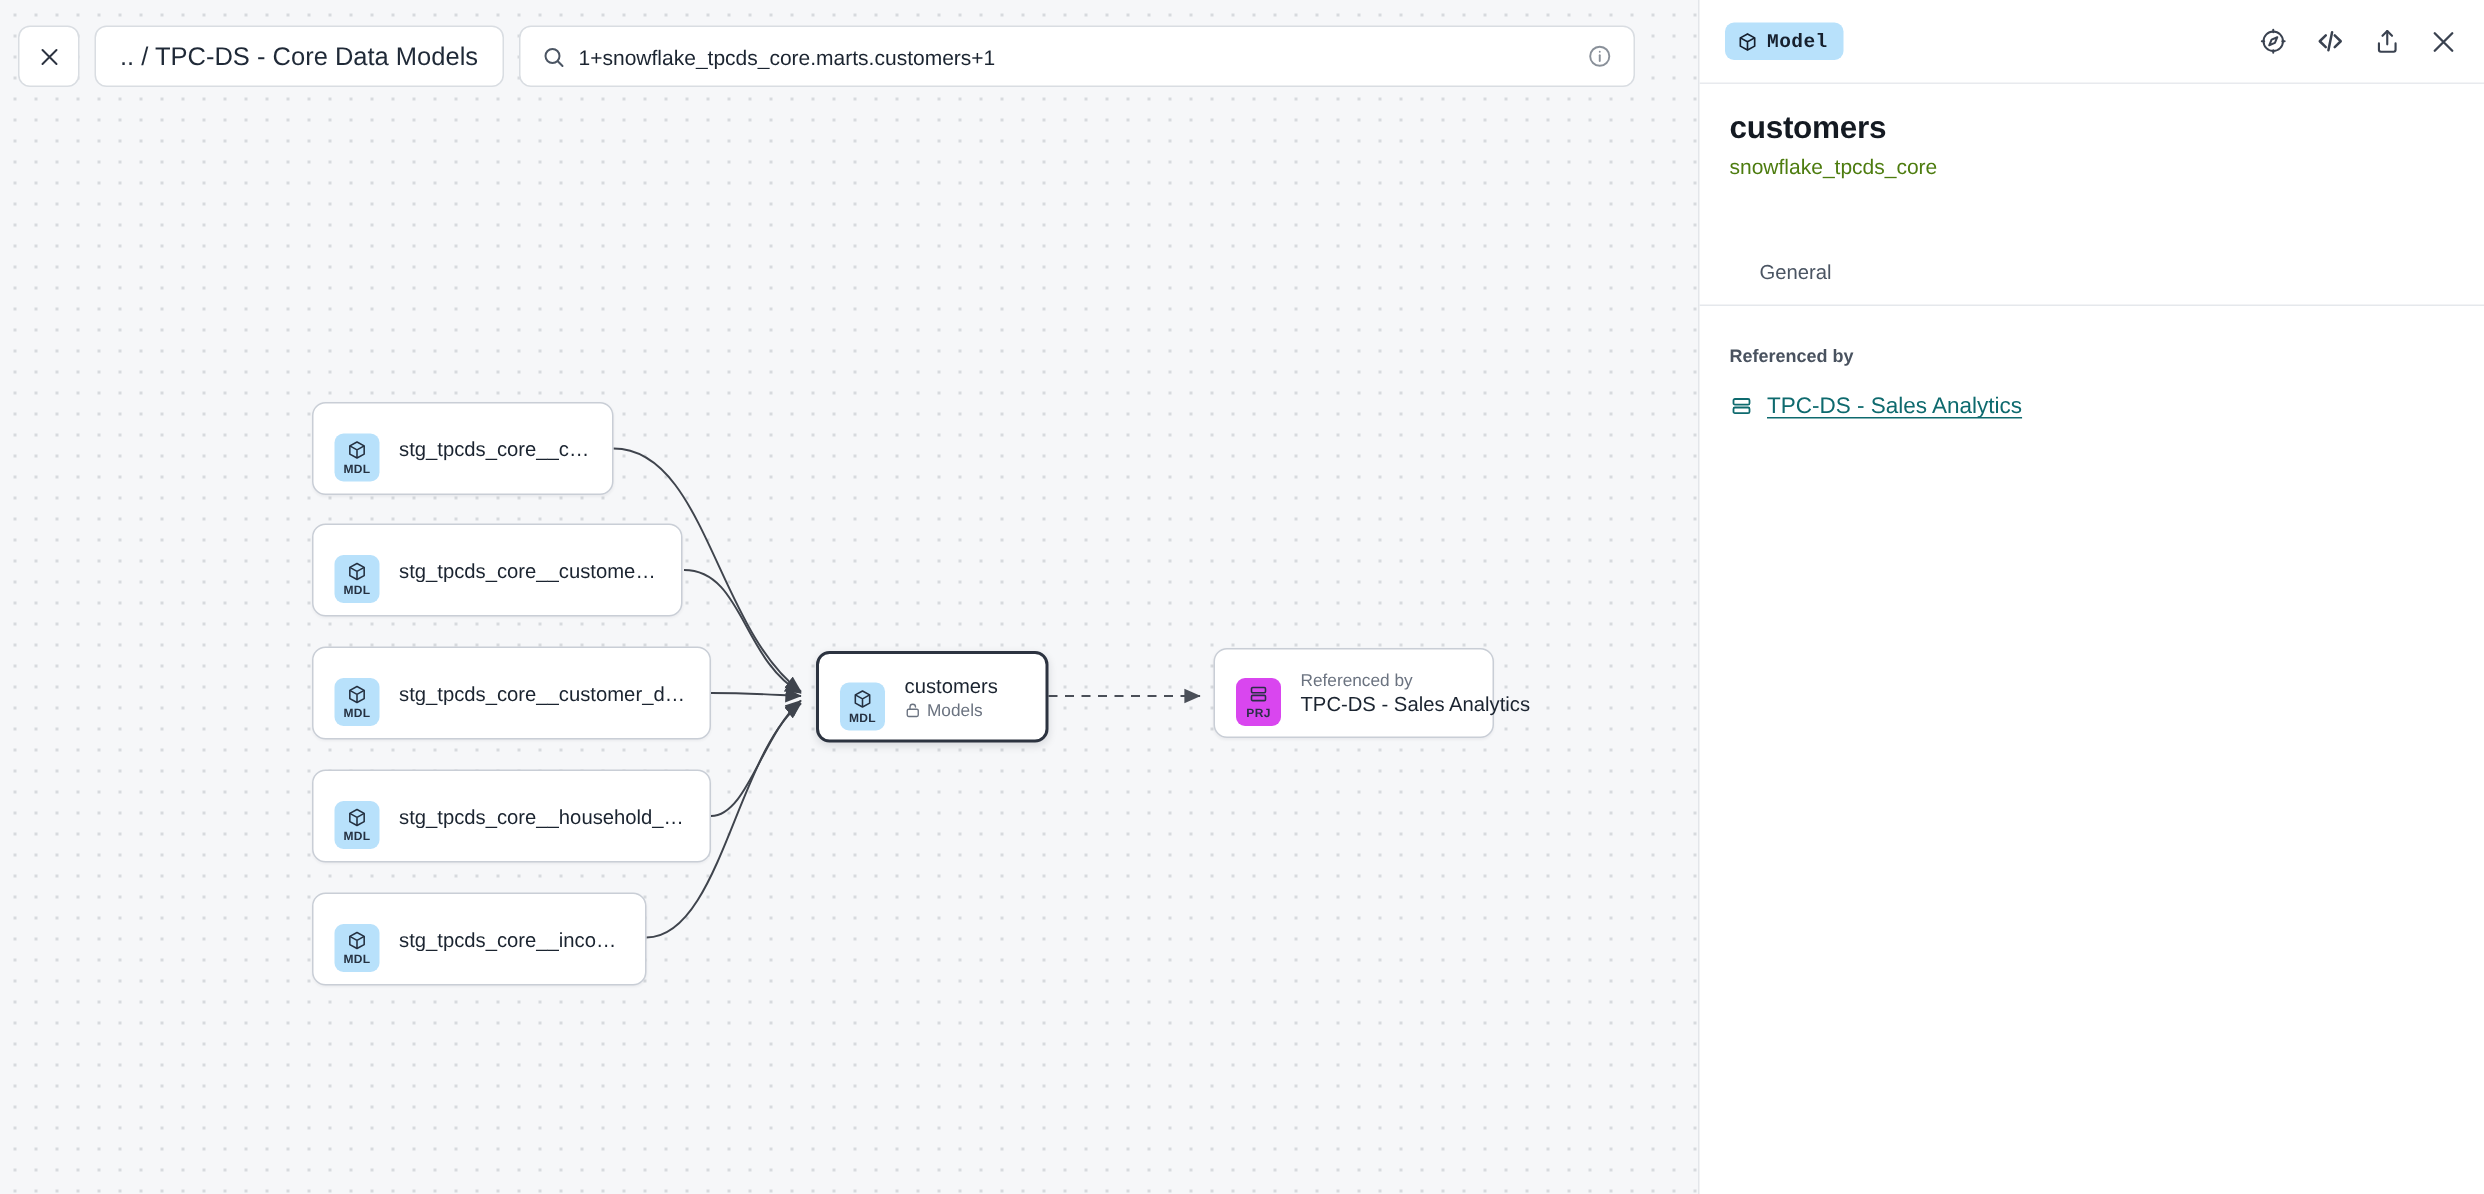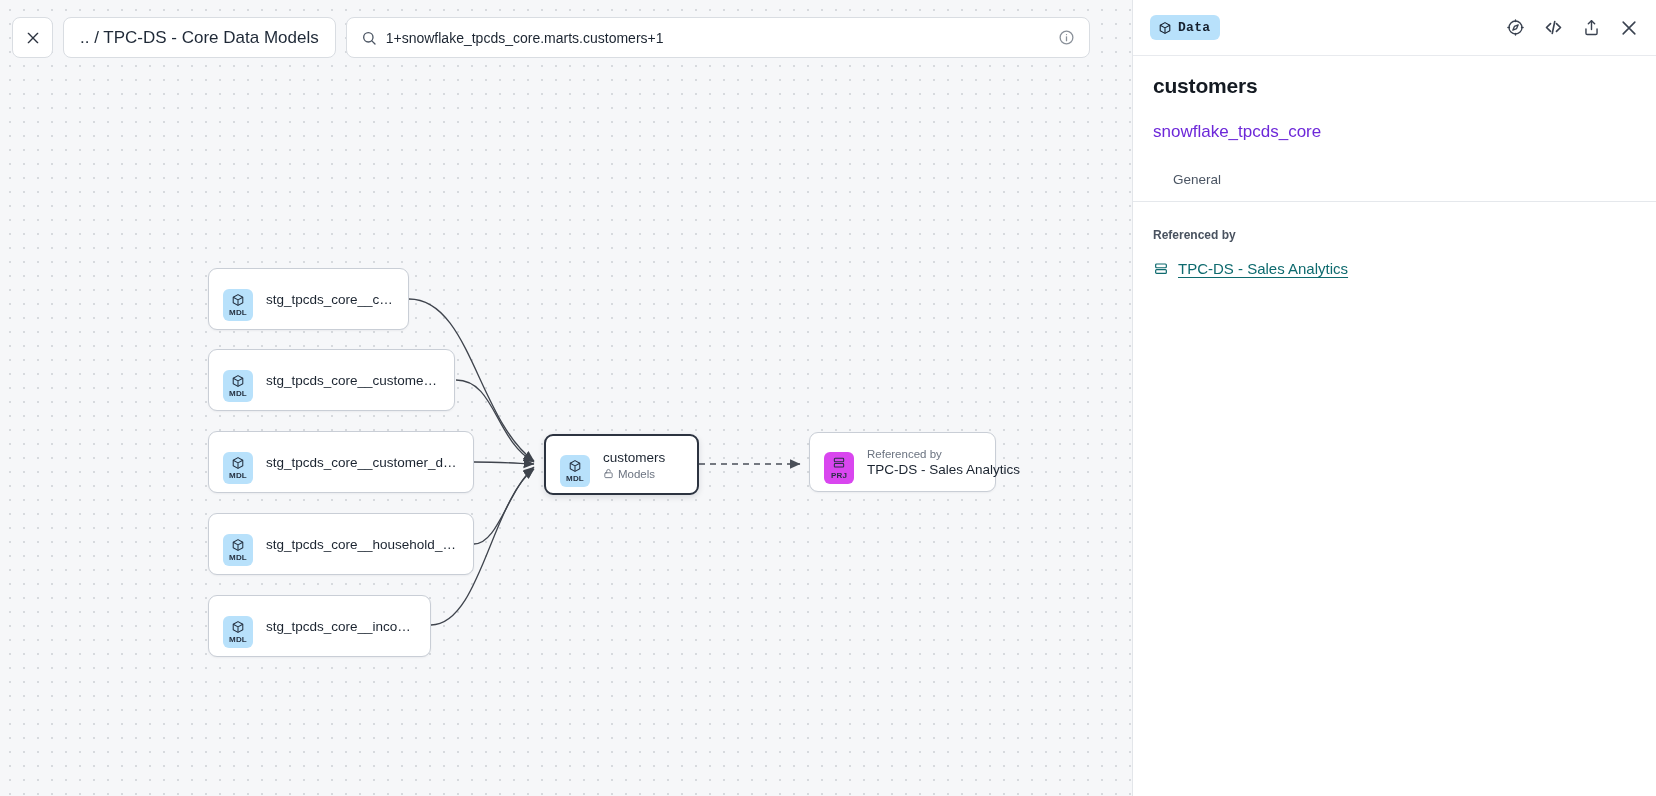--- a/index.html
+++ b/index.html
@@ -110,33 +110,34 @@
     border-radius: 6px; padding: 5px 10px 5px 8px;
     font-family: "Liberation Mono", monospace;
     font-size: 13px; font-weight: 700; letter-spacing: .3px;
     cursor: pointer;
   }
   .head-actions { display: flex; align-items: center; gap: 18px; }
   .head-actions .hi { cursor: pointer; display: flex; color: #3a4250; }
 
   .panel-title-wrap { padding: 18px 20px 0 20px; flex: none; }
   .panel-title { font-size: 21px; font-weight: 700; color: #141a22; letter-spacing: -.2px; }
-  .panel-subtitle { font-size: 17px; color: #6d28d9; margin-top: 24px; }
+  .panel-subtitle { font-size: 14px; color: #4d7c0f; margin-top: 5px; }
 
   .tabs {
     display: flex; align-items: flex-end; gap: 0;
     padding: 0 20px; margin-top: 20px; flex: none;
     border-bottom: 1px solid #e5e8ec;
   }
   .tab {
     padding: 10px 20px 11px 20px;
     font-size: 13.5px; color: #4b5563; cursor: pointer;
     border-bottom: 3px solid transparent;
     display: flex; align-items: center; gap: 10px;
     background: none;
+    margin-top: 25px;
   }
   .tab.active { color: #0e6a6e; font-weight: 700; border-bottom-color: #0e6a6e; }
   .tab-count {
     background: #0e6a6e; color: #fff; font-size: 11px; font-weight: 700;
     border-radius: 999px; min-width: 19px; height: 19px;
     display: inline-flex; align-items: center; justify-content: center;
     padding: 0 6px;
   }
 
   .panel-body { flex: 1 1 auto; padding: 26px 20px 0 20px; overflow-y: auto; }
@@ -326,21 +327,21 @@
   <div class="panel">
 
     <div class="panel-head">
       <div class="type-badge">
         <span style="line-height:0;">
           <svg width="14" height="14" viewBox="0 0 24 24" fill="none" stroke="currentColor" stroke-width="1.9" stroke-linejoin="round">
             <path d="M12 2.8 20.2 7.3v9.4L12 21.2 3.8 16.7V7.3z"></path>
             <path d="M3.8 7.3 12 11.8l8.2-4.5M12 11.8v9.4"></path>
           </svg>
         </span>
-        <span>Data</span>
+        <span>Model</span>
       </div>
 
       <div class="head-actions">
         <span class="hi">
           <svg width="19" height="19" viewBox="0 0 24 24" fill="none" stroke="currentColor" stroke-width="1.7" stroke-linecap="round" stroke-linejoin="round">
             <circle cx="12" cy="12" r="8.2"></circle>
             <path d="M15.4 8.6 10.6 10.6 8.6 15.4 13.4 13.4z"></path>
             <path d="M12 2.4v2M12 19.6v2M2.4 12h2M19.6 12h2"></path>
           </svg>
         </span>

